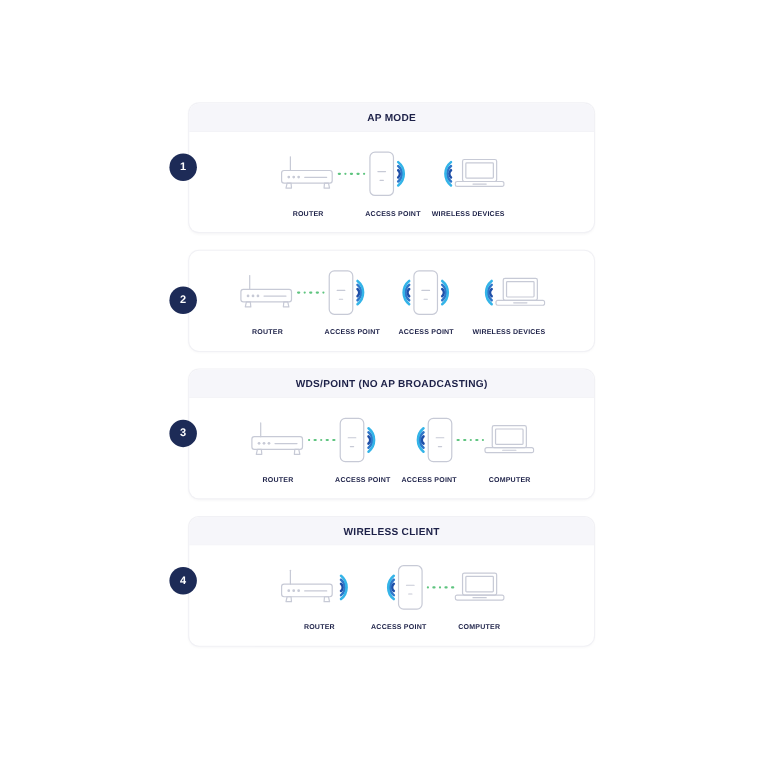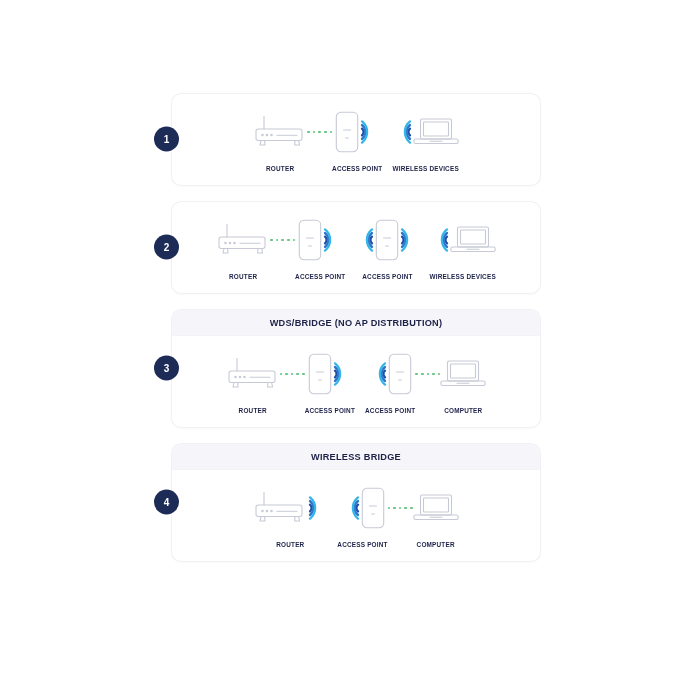--- a/index.html
+++ b/index.html
@@ -94,20 +94,21 @@
   }
   .wifi{display:block;}
   .gap-s{width:10px;}
 </style>
 </head>
 <body>
 
 <div id="diagram">
     <div class="panel">
       <div class="badge">1</div>
+      <div class="panel-header">AP MODE</div>
       <div class="panel-body">
         <div class="node">
           <div class="node-art">
             <svg class="art" width="54" height="34" viewBox="0 0 54 34">
     <g fill="none" stroke="#c7cad6" stroke-width="1.1" stroke-linecap="round" stroke-linejoin="round">
       <line x1="11" y1="1.5" x2="11" y2="14"></line>
       <rect x="3" y="14" width="46" height="11.5" rx="2.2"></rect>
       <path d="M8 25.5 L7 30 L12 30 L11.6 25.5 Z"></path>
       <path d="M42 25.5 L41.6 30 L46.6 30 L45.6 25.5 Z"></path>
       <line x1="24" y1="20.2" x2="44" y2="20.2"></line>
@@ -249,21 +250,21 @@
       <line x1="17" y1="25.3" x2="29" y2="25.3"></line>
     </g>
   </svg>
           </div>
           <div class="node-label">WIRELESS DEVICES</div>
         </div>
       </div>
     </div>
     <div class="panel">
       <div class="badge">3</div>
-      <div class="panel-header">WDS/BRIDGE (NO AP DISTRIBUTION)</div>
+      <div class="panel-header">WDS/POINT (NO AP BROADCASTING)</div>
       <div class="panel-body">
         <div class="node">
           <div class="node-art">
             <svg class="art" width="54" height="34" viewBox="0 0 54 34">
     <g fill="none" stroke="#c7cad6" stroke-width="1.1" stroke-linecap="round" stroke-linejoin="round">
       <line x1="11" y1="1.5" x2="11" y2="14"></line>
       <rect x="3" y="14" width="46" height="11.5" rx="2.2"></rect>
       <path d="M8 25.5 L7 30 L12 30 L11.6 25.5 Z"></path>
       <path d="M42 25.5 L41.6 30 L46.6 30 L45.6 25.5 Z"></path>
       <line x1="24" y1="20.2" x2="44" y2="20.2"></line>
@@ -336,21 +337,21 @@
       <line x1="17" y1="25.3" x2="29" y2="25.3"></line>
     </g>
   </svg>
           </div>
           <div class="node-label">COMPUTER</div>
         </div>
       </div>
     </div>
     <div class="panel">
       <div class="badge">4</div>
-      <div class="panel-header">WIRELESS BRIDGE</div>
+      <div class="panel-header">WIRELESS CLIENT</div>
       <div class="panel-body">
         <div class="node">
           <div class="node-art">
             <svg class="art" width="54" height="34" viewBox="0 0 54 34">
     <g fill="none" stroke="#c7cad6" stroke-width="1.1" stroke-linecap="round" stroke-linejoin="round">
       <line x1="11" y1="1.5" x2="11" y2="14"></line>
       <rect x="3" y="14" width="46" height="11.5" rx="2.2"></rect>
       <path d="M8 25.5 L7 30 L12 30 L11.6 25.5 Z"></path>
       <path d="M42 25.5 L41.6 30 L46.6 30 L45.6 25.5 Z"></path>
       <line x1="24" y1="20.2" x2="44" y2="20.2"></line>

